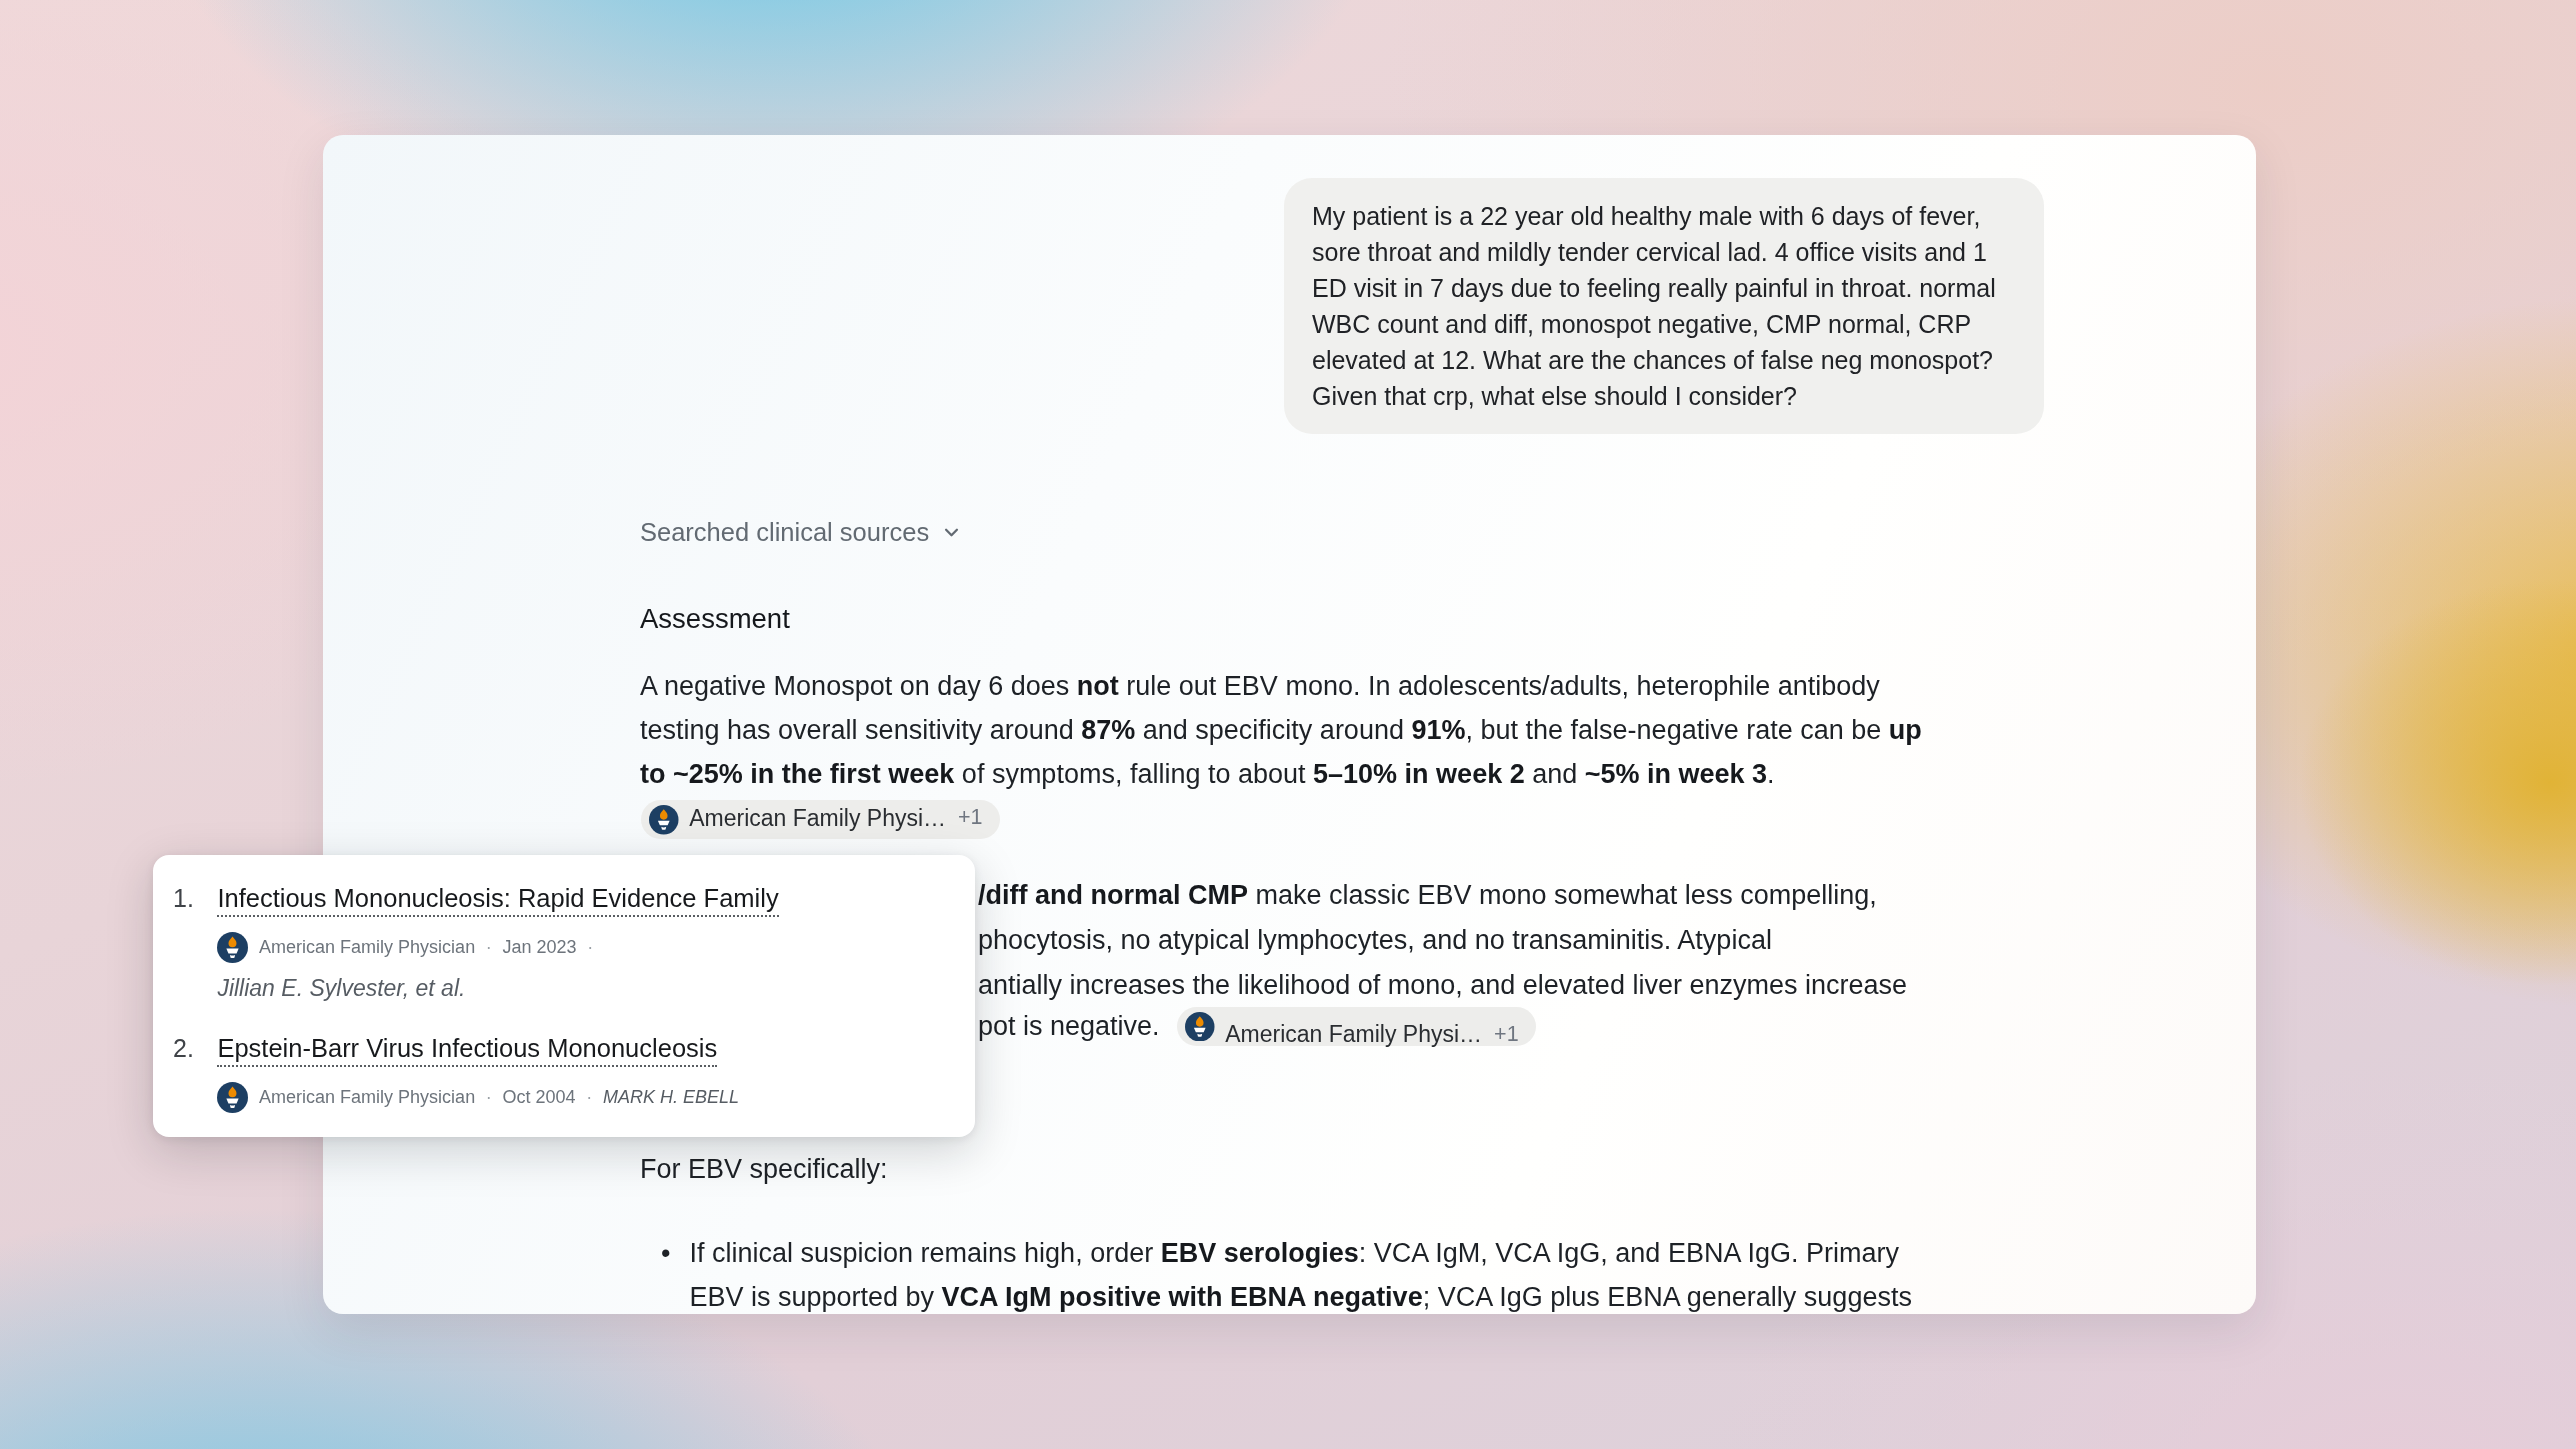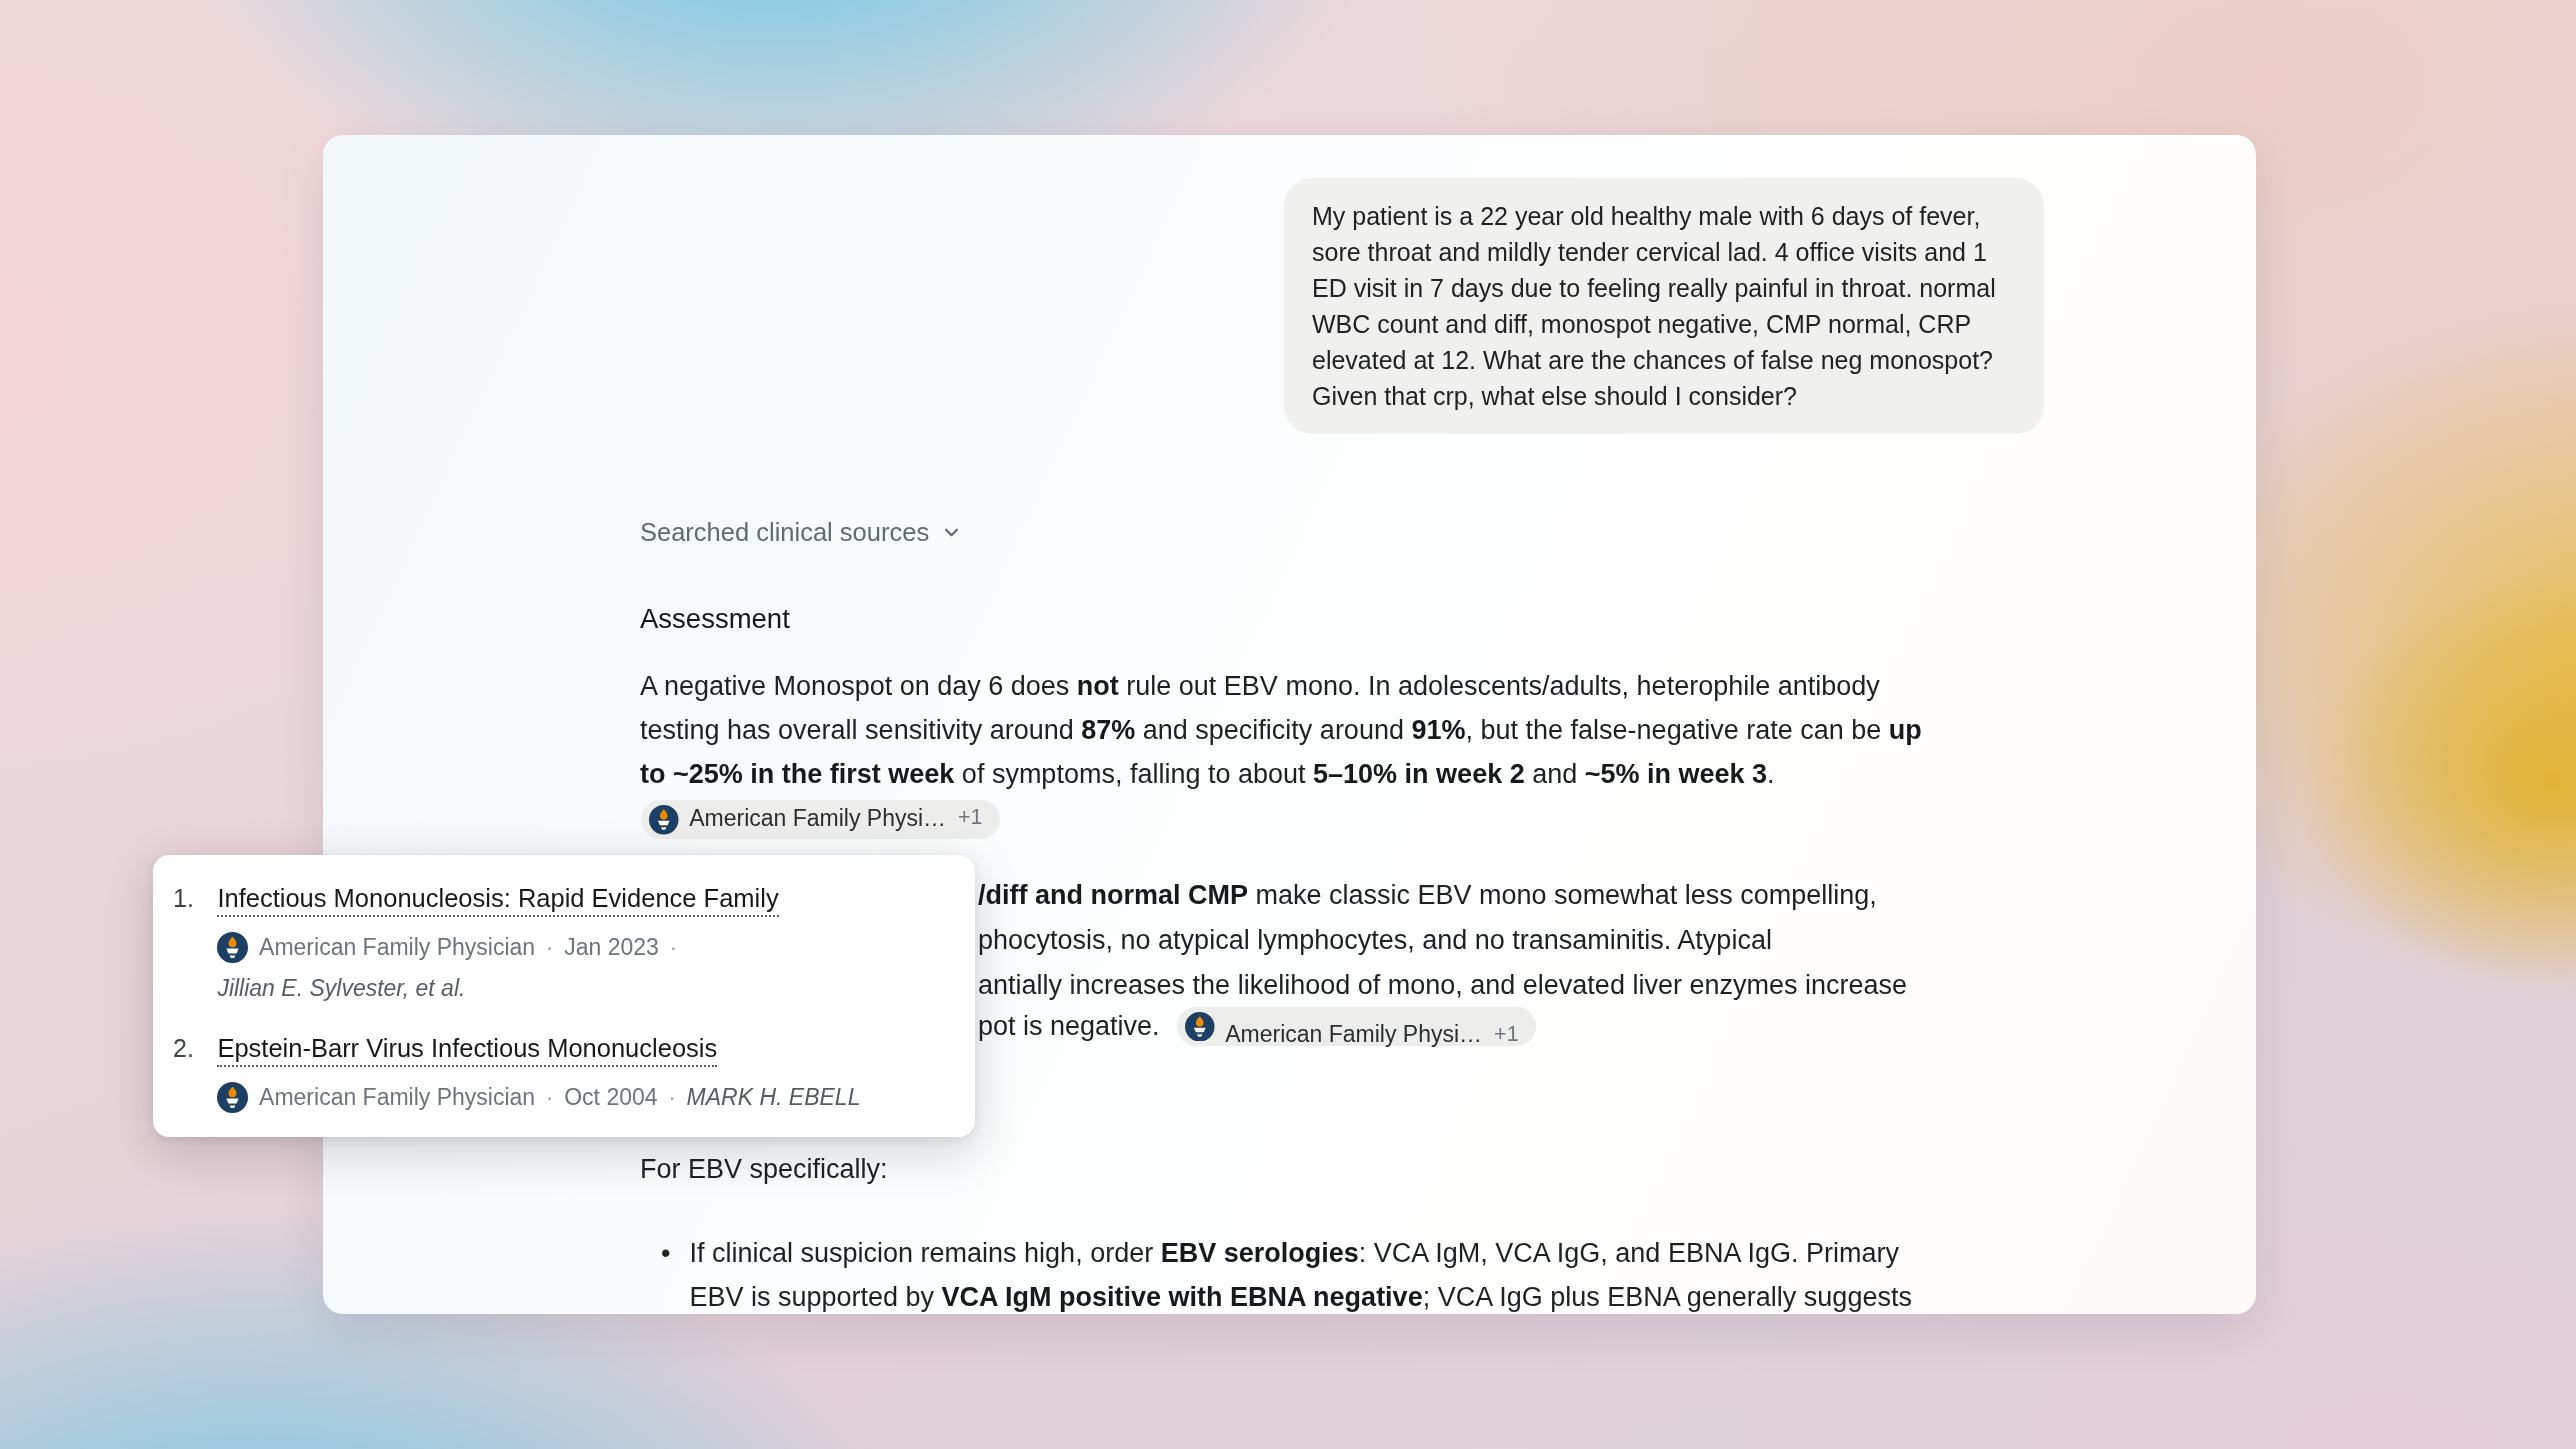--- a/index.html
+++ b/index.html
@@ -74,21 +74,21 @@
     padding:25.5px 27px 24px 20px;
     box-shadow:0 13.4px 47px rgba(15,20,30,.18),0 2px 9.4px rgba(15,20,30,.08);
   }
   .cite{display:flex;gap:13.4px;}
   .cite + .cite{margin-top:29.5px;}
   .cite-num{min-width:31px;font-size:25px;color:#3f4348;line-height:35px;}
   .cite-body{flex:1;min-width:0;}
   .cite-title{display:inline;font-size:25.5px;line-height:35px;color:#17191c;
     border-bottom:2px dotted #595d62;padding-bottom:3.4px;cursor:pointer;}
   .cite-meta{display:flex;align-items:center;gap:10.7px;margin-top:16px;
-    font-size:23px;color:#6d747c;white-space:nowrap;}
+    font-size:18px;color:#6d747c;white-space:nowrap;}
   .cite-meta .dot{color:#9aa0a6;}
   .cite-author-line{font-style:italic;font-size:23px;color:#565c63;margin-top:12px;}
   .cite-author-inline{font-style:italic;color:#565c63;}
   .logo{flex:0 0 auto;display:block;}
 </style>
 </head>
 <body>
 
 <div class="card">
 

